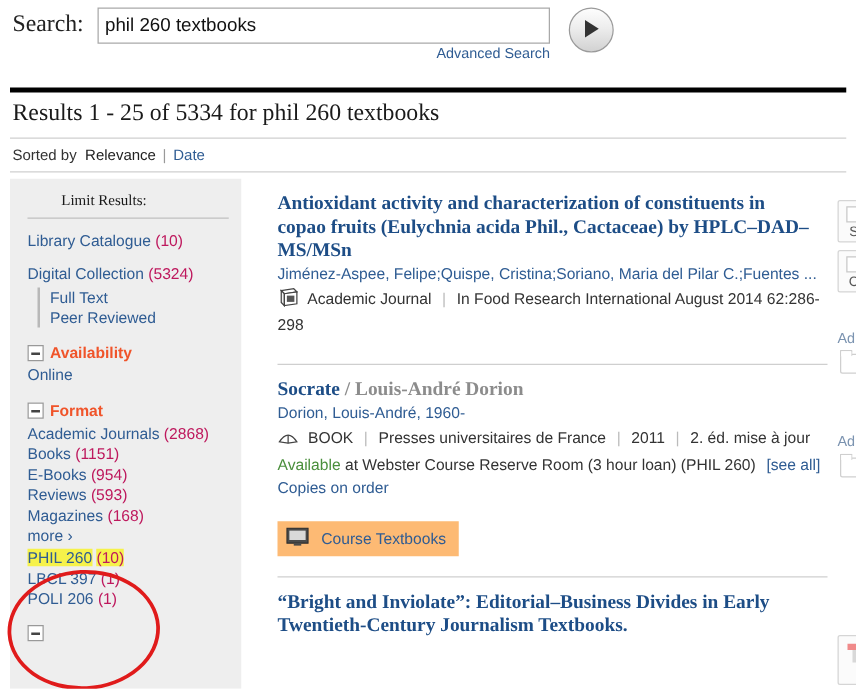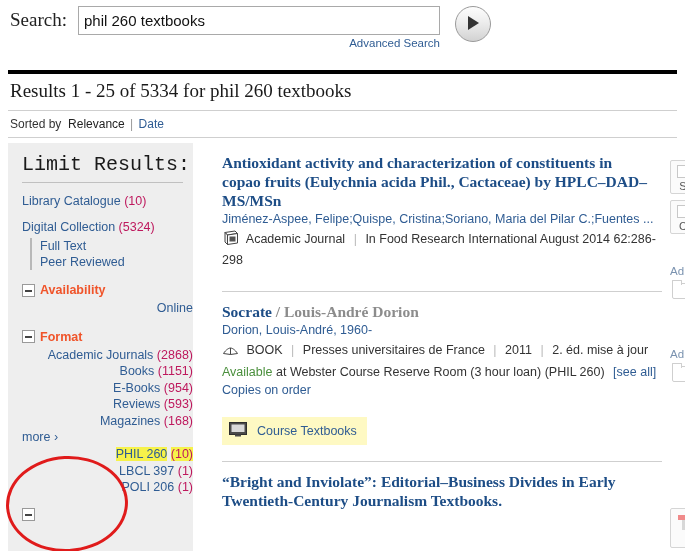--- a/index.html
+++ b/index.html
@@ -108,24 +108,25 @@
 
   
   #sidebar {
     position: absolute;
     left: 8px; top: 143px;
     width: 185px; height: 408px;
     background: #eeeeee;
     box-sizing: border-box;
   }
   #limit-title {
-    font-family: Liberation Mono, monospace;
-    font-size: 20px;
+    font-family: Liberation Serif, serif;
+    font-size: 12px;
     color: #1a1a1a;
     padding: 10px 0 6px 14px;
+    margin-left: 27px;
   }
   #limit-rule {
     margin: 0 10px 0 14px;
     height: 1px;
     background: #c0c0c0;
   }
   .facet-group { padding: 0 0 0 14px; }
   .top-link {
     font-size: 12.5px;
     color: #2f5c93;
@@ -175,21 +176,20 @@
     font-size: 12.5px;
     font-weight: bold;
     color: #f0542a;
   }
   .facet-item {
     font-size: 12.5px;
     color: #2f5c93;
     line-height: 16.5px;
     cursor: pointer;
     white-space: nowrap;
-    text-align: right;
   }
   .facet-item.hl .lbl,
   .facet-item.hl .cnt {
     background: #f6f24a;
   }
   .more-link {
     font-size: 12.5px;
     color: #2f5c93;
     line-height: 17px;
     cursor: pointer;
@@ -278,21 +278,21 @@
 
   .icon-journal, .icon-book, .icon-monitor {
     display: inline-block;
     vertical-align: -3px;
     margin-right: 4px;
   }
 
   .course-textbooks {
     display: inline-flex;
     align-items: center;
-    background: #fef9c3;
+    background: #fdba74;
     padding: 5px 10px 5px 7px;
     margin-top: 18px;
     cursor: pointer;
   }
   .course-textbooks .ct-label {
     font-size: 12.5px;
     color: #2f5c93;
     margin-left: 6px;
   }
 

